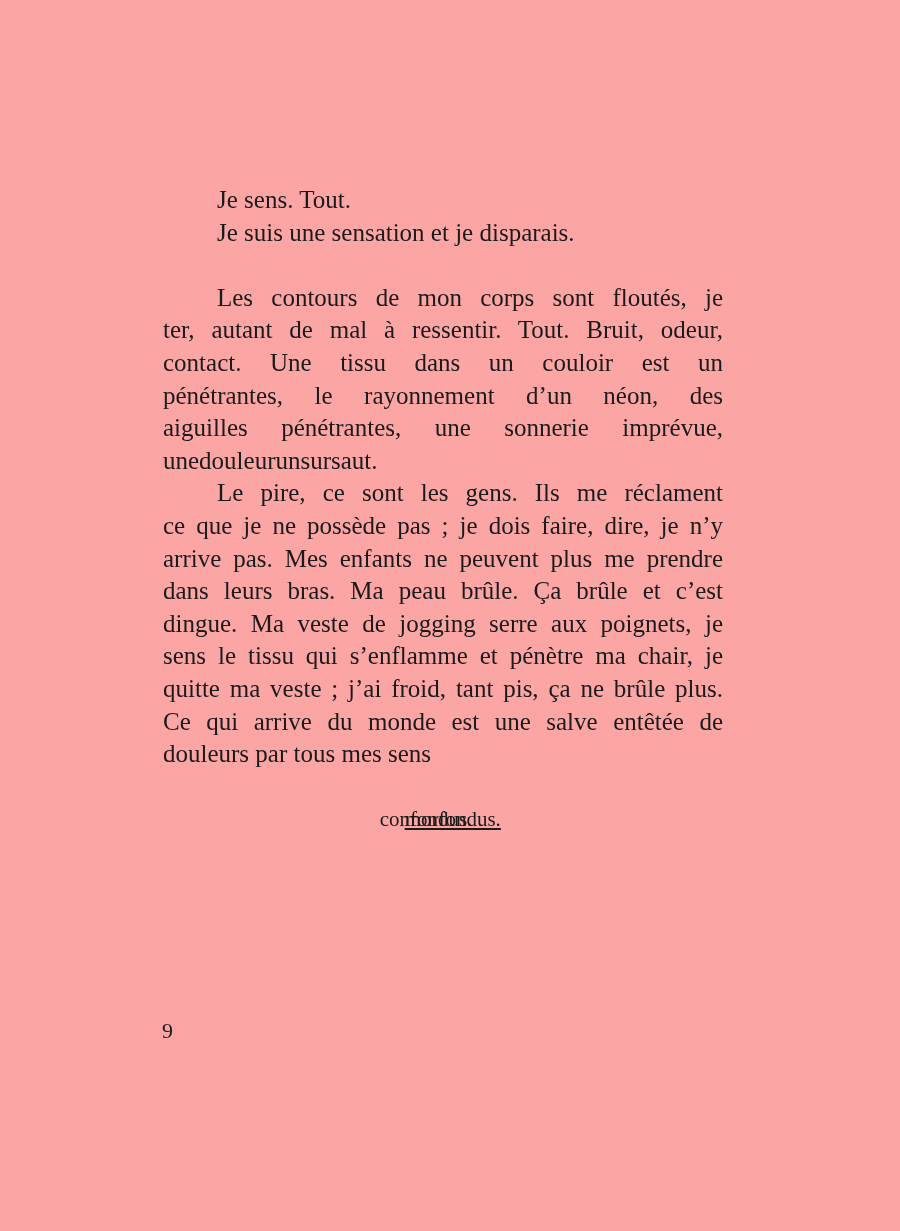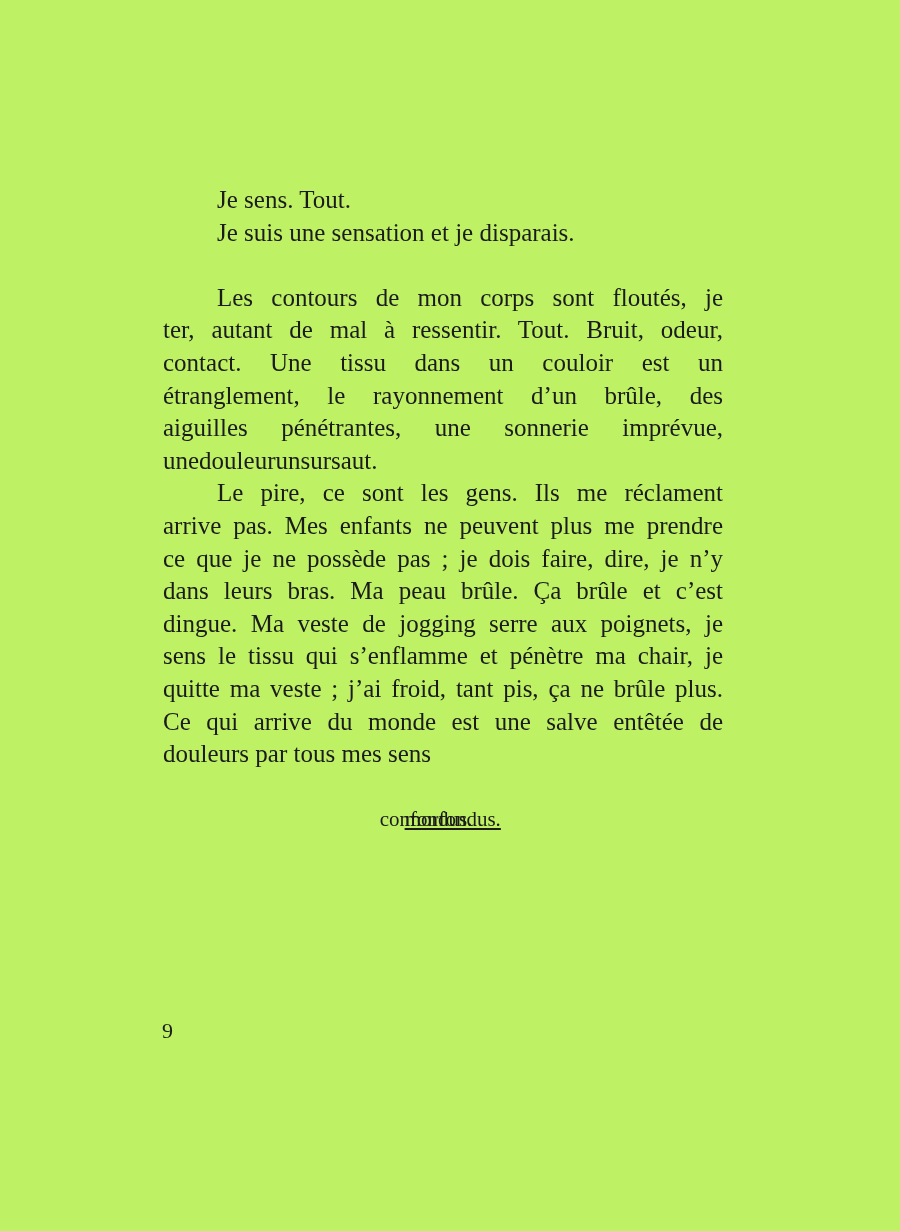--- a/index.html
+++ b/index.html
@@ -76,39 +76,39 @@
     left: 162px;
     top: 1016px;
     font-size: 22px;
     line-height: 30px;
     color: #1b1b1b;
   }
 </style>
 </head>
 <body>
 
-<div class="page" style="background: #bef264; color: rgb(27, 27, 27);">
+<div class="page" style="background: #fca5a5; color: rgb(27, 27, 27);">
 
   <div class="text-column">
 
     <div class="line nl indent">Je sens. Tout.</div>
     <div class="line nl indent">Je suis une sensation et je disparais.</div>
 
     <div class="spacer"></div>
 
     <div class="line jl indent">Les contours de mon corps sont floutés, je</div>
     <div class="line jl">ter, autant de mal à ressentir. Tout. Bruit, odeur,</div>
     <div class="line jl">contact. Une tissu dans un couloir est un</div>
-    <div class="line jl">étranglement, le rayonnement d’un brûle, des</div>
+    <div class="line jl">pénétrantes, le rayonnement d’un néon, des</div>
     <div class="line jl">aiguilles pénétrantes, une sonnerie imprévue,</div>
     <div class="line nl">unedouleurunsursaut.</div>
 
     <div class="line jl indent">Le pire, ce sont les gens. Ils me réclament</div>
+    <div class="line jl">ce que je ne possède pas ; je dois faire, dire, je n’y</div>
     <div class="line jl">arrive pas. Mes enfants ne peuvent plus me prendre</div>
-    <div class="line jl">ce que je ne possède pas ; je dois faire, dire, je n’y</div>
     <div class="line jl">dans leurs bras. Ma peau brûle. Ça brûle et c’est</div>
     <div class="line jl">dingue. Ma veste de jogging serre aux poignets, je</div>
     <div class="line jl">sens le tissu qui s’enflamme et pénètre ma chair, je</div>
     <div class="line jl">quitte ma veste ; j’ai froid, tant pis, ça ne brûle plus.</div>
     <div class="line jl">Ce qui arrive du monde est une salve entêtée de</div>
     <div class="line nl">douleurs par tous mes sens</div>
 
     <div class="spacer"></div>
 
     <div class="overlap-line">

